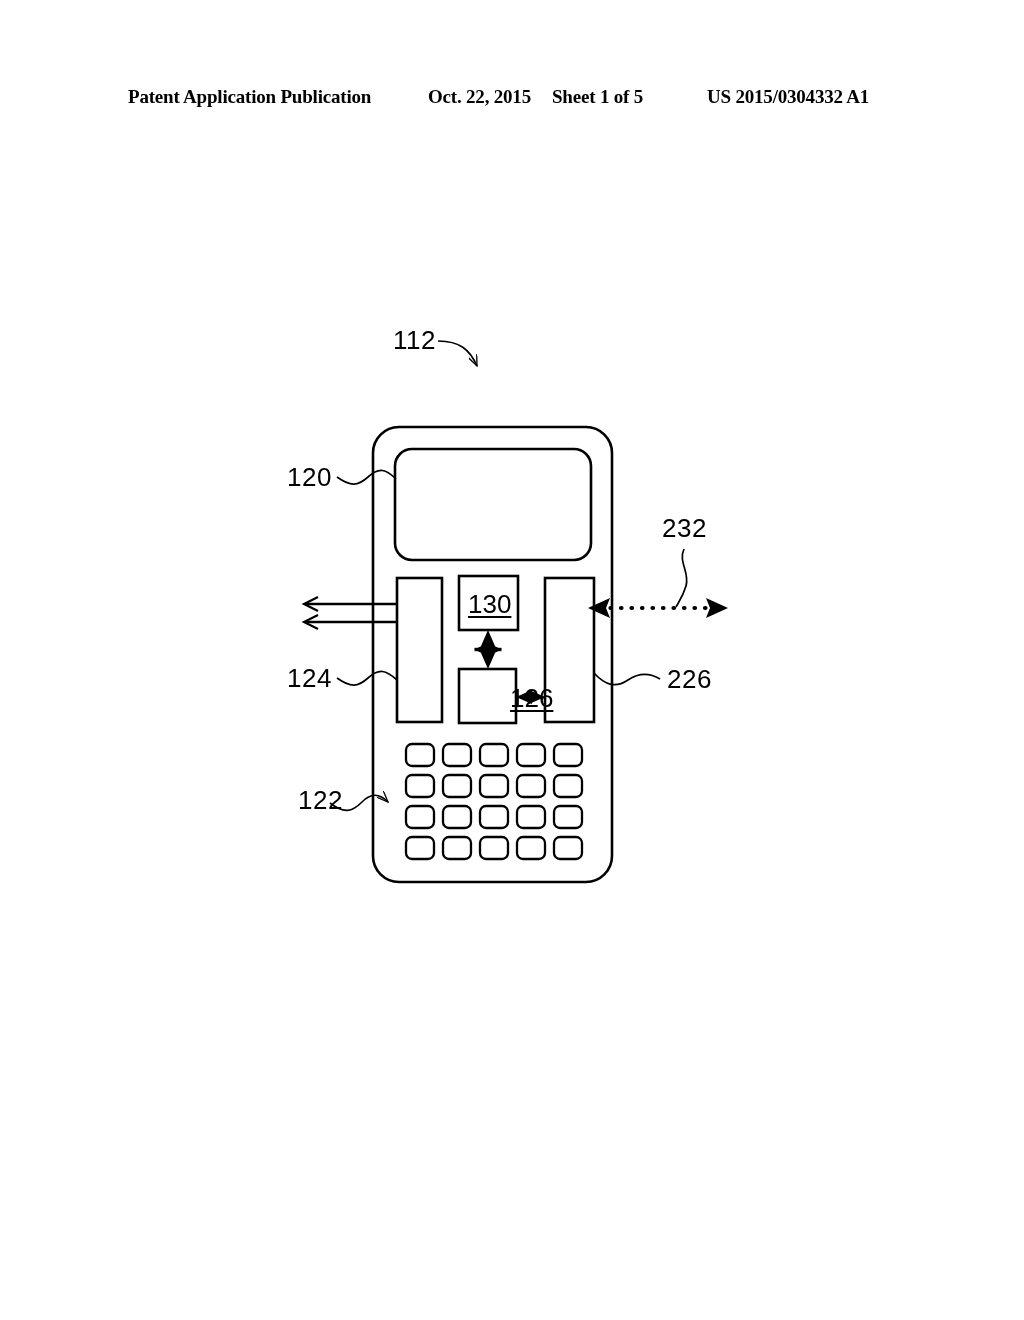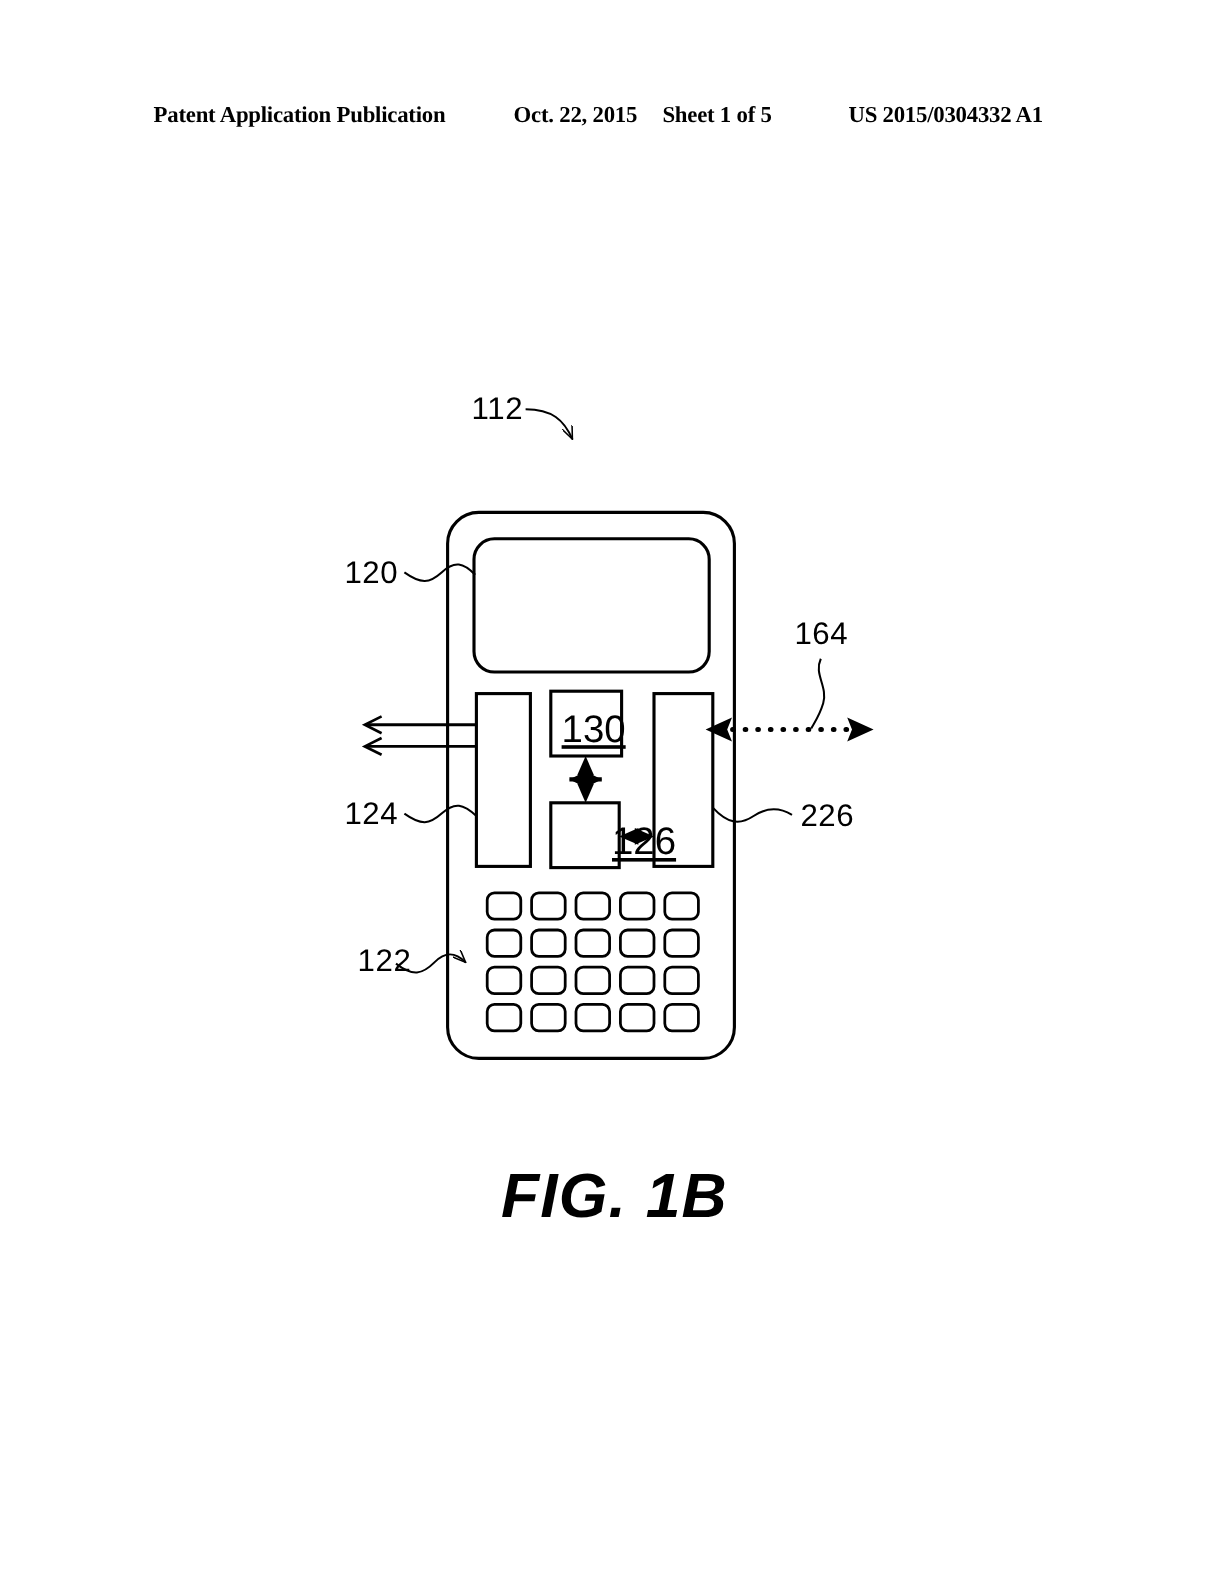--- a/index.html
+++ b/index.html
@@ -73,21 +73,21 @@
     font-family: "Liberation Sans", sans-serif;
     font-size: 26px;
     font-weight: 400;
     color: #000000;
     letter-spacing: 0.5px;
     white-space: nowrap;
   }
   .block-label {
     position: absolute;
     font-family: "Liberation Sans", sans-serif;
-    font-size: 32px;
+    font-size: 26px;
     font-weight: 400;
     color: #000000;
     text-decoration: underline;
     text-underline-offset: 3px;
     white-space: nowrap;
   }
 
   #label-112 { left: 393px; top: 325px; }
   #label-120 { left: 287px; top: 462px; }
   #label-124 { left: 287px; top: 663px; }
@@ -222,20 +222,19 @@
 
     <path d="M 684,549 C 678,562 690,572 686,586 C 683,596 680,600 676,607" fill="none" stroke="#000000" stroke-width="1.7"></path>
 
     <path d="M 594,673 C 606,686 616,688 628,680 C 640,672 650,673 660,679" fill="none" stroke="#000000" stroke-width="1.7"></path>
   </svg>
 
   <span class="ref-label" id="label-112">112</span>
   <span class="ref-label" id="label-120">120</span>
   <span class="ref-label" id="label-124">124</span>
   <span class="ref-label" id="label-122">122</span>
-  <span class="ref-label" id="label-129">164</span>
+  <span class="ref-label" id="label-129">232</span>
   <span class="ref-label" id="label-128">226</span>
 
   <span class="block-label" id="label-130">130</span>
   <span class="block-label" id="label-126">126</span>
 
-  <div id="fig-caption">FIG. 1B</div>
 </div>
 
 </body></html>

